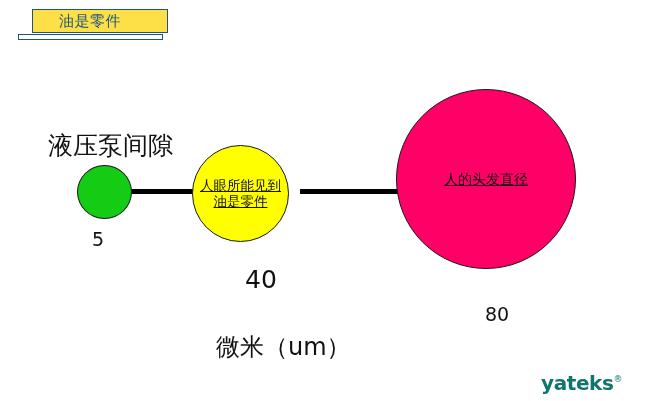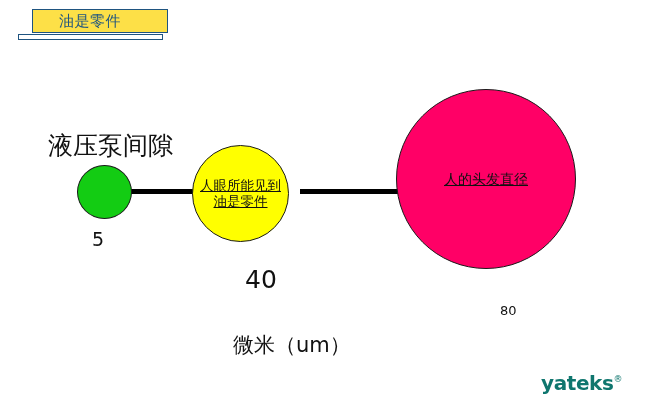--- a/index.html
+++ b/index.html
@@ -142,28 +142,28 @@
     left: 92px;
     top: 228px;
     font-size: 19px;
   }
   #value-yellow {
     left: 245px;
     top: 265px;
     font-size: 25px;
   }
   #value-pink {
-    left: 500px;
+    left: 485px;
     top: 303px;
-    font-size: 13px;
+    font-size: 19px;
   }
   #axis-unit {
-    left: 233px;
+    left: 216px;
     top: 331px;
-    font-size: 21px;
+    font-size: 24px;
   }
 
   
   #logo {
     position: absolute;
     left: 541px;
     top: 371px;
     font-size: 20px;
     font-weight: bold;
     color: #0f766e;

